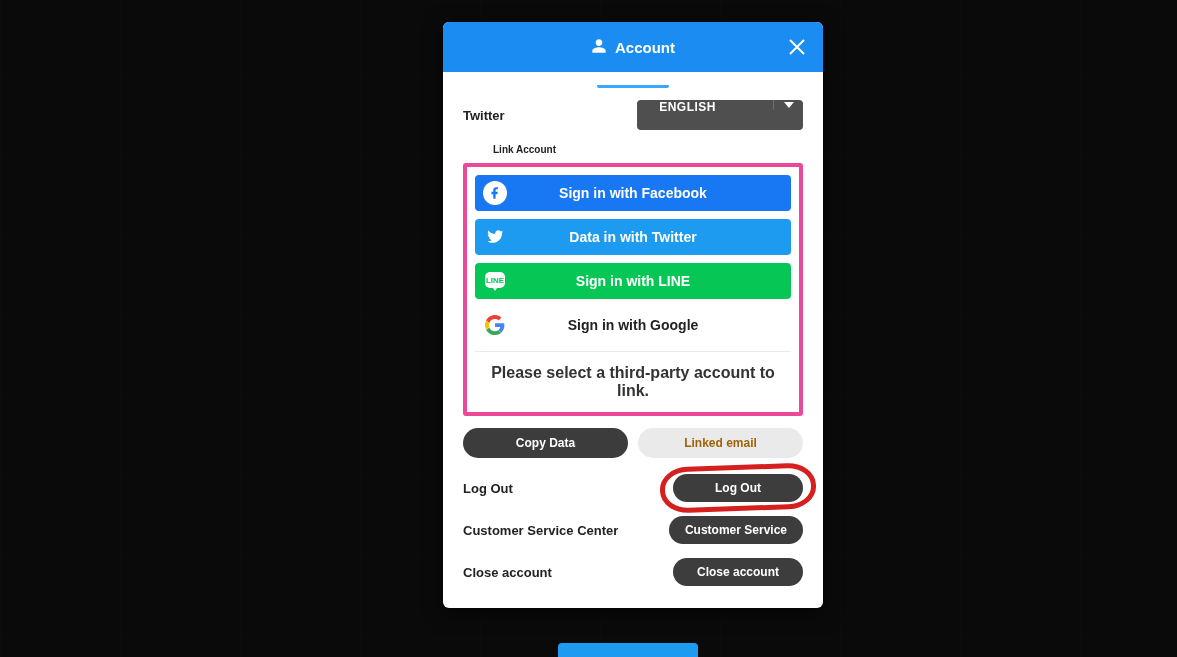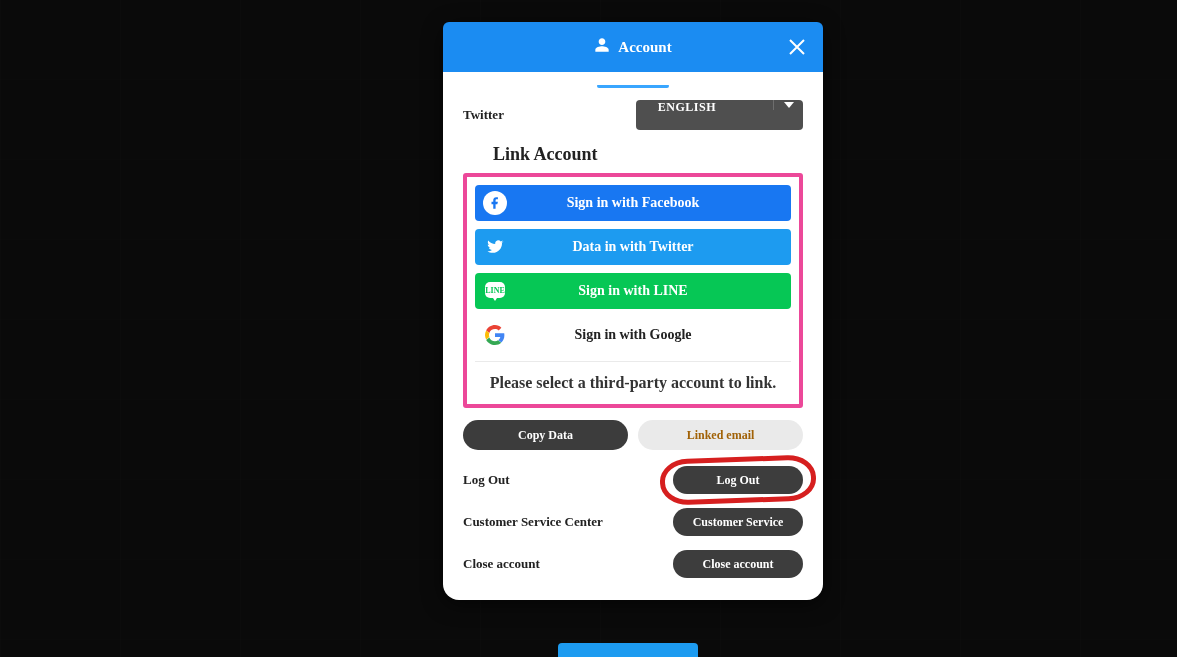--- a/index.html
+++ b/index.html
@@ -13,24 +13,23 @@
       linear-gradient(90deg, rgba(40,40,40,0.25) 1px, transparent 1px) 0 0/120px 100%,
       linear-gradient(0deg, rgba(35,35,35,0.15) 1px, transparent 1px) 0 0/100% 80px;
     opacity: 0.35;
   }
 
   .modal {
     position: absolute;
     left: 443px; top: 22px;
     width: 380px;
     background: #fff;
-    border-radius: 16px;
+    border-radius: 6px;
     box-shadow: 0 4px 20px rgba(0,0,0,0.6);
     overflow: visible;
-    font-family: Liberation Serif, serif;
   }
 
   .modal-header {
     background: #1b8cf2;
     height: 50px;
     border-radius: 6px 6px 0 0;
     display: flex;
     align-items: center;
     justify-content: center;
     position: relative;
@@ -78,21 +77,21 @@
     padding: 0 22px;
     display: flex; align-items: center; justify-content: center;
     font-size: 12px; font-weight: 600; letter-spacing: 0.5px;
   }
   .lang-select .lang-caret {
     width: 30px; display: flex; align-items: center; justify-content: center;
     border-left: 1px solid rgba(255,255,255,0.18);
   }
 
   .section-label {
-    font-size: 18px; font-weight: 700; color: #222; margin-bottom: 8px; padding-left: 30px;
+    font-size: 10px; font-weight: 700; color: #222; margin-bottom: 8px; padding-left: 30px;
   }
 
   .link-box {
     border: 4px solid #ec4899;
     border-radius: 3px;
     padding: 8px 8px 2px 8px;
     margin-bottom: 12px;
   }
 
   .social-btn {

